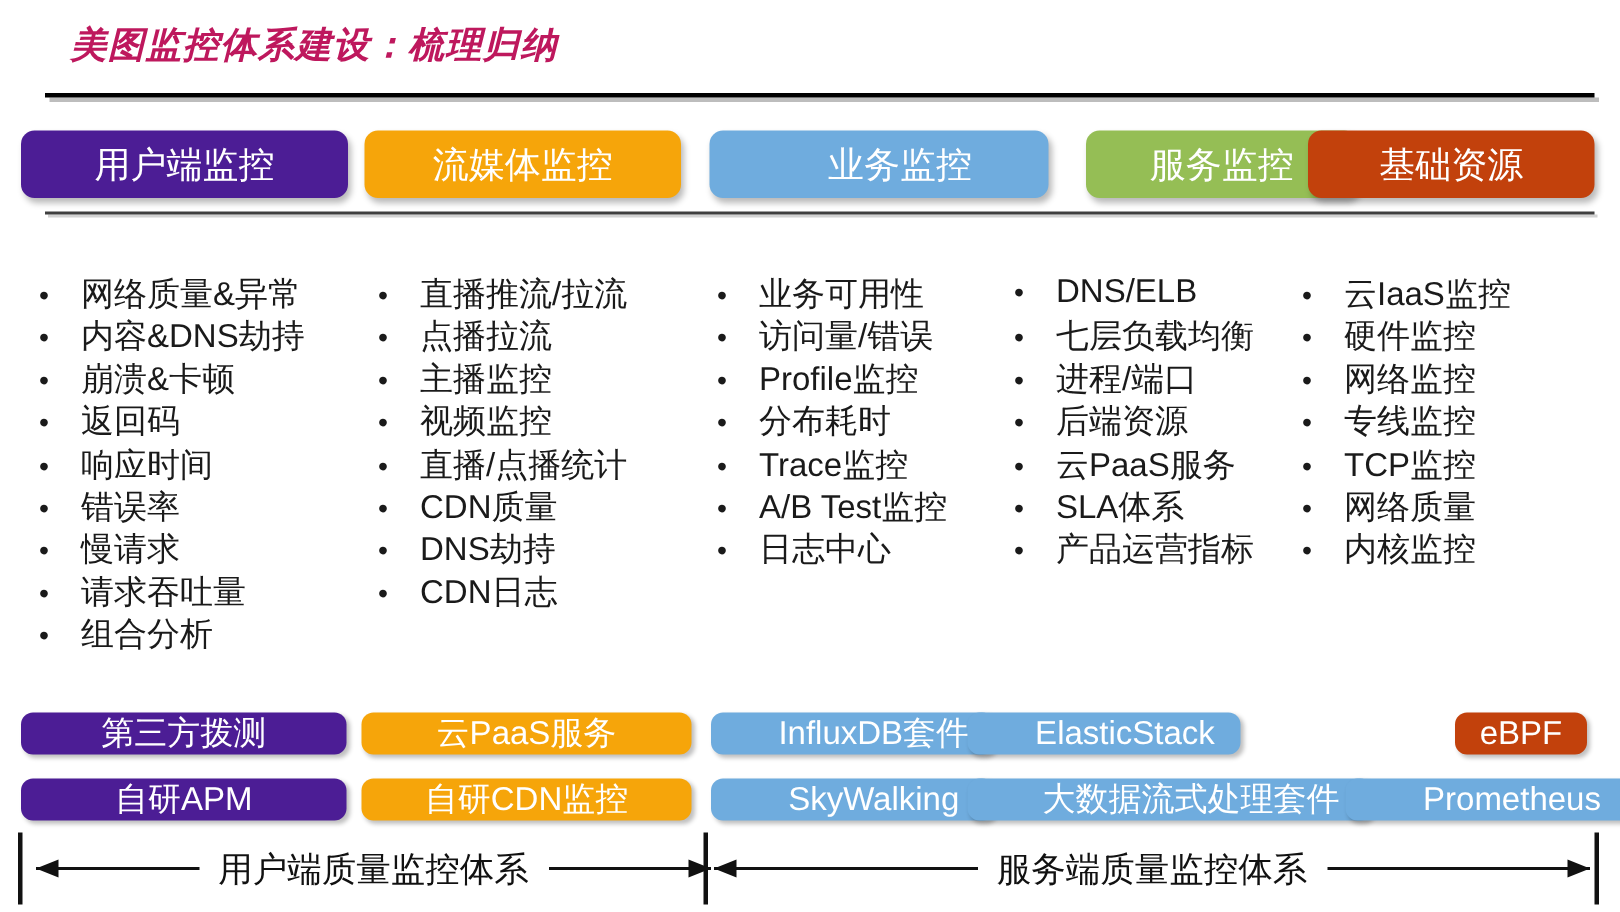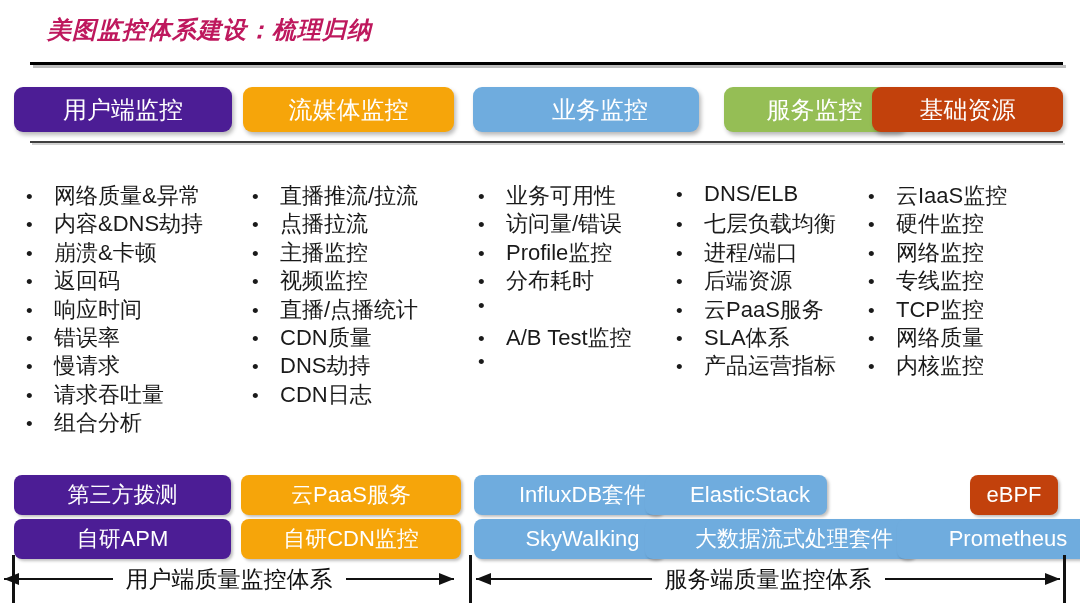--- a/index.html
+++ b/index.html
@@ -14,21 +14,21 @@
   .rule{position:absolute;left:30px;width:1033px;}
   .rule-top{top:62px;height:3px;background:#000;box-shadow:3px 3px 0 #bdbdbd;}
   .rule-mid{top:141px;height:2px;background:#3f3f3f;box-shadow:2px 2px 0 #d2d2d2;}
 
   .hbtn{
     position:absolute;top:87px;height:45px;border-radius:9px;color:#fff;
     font-size:24px;display:flex;align-items:center;justify-content:center;
     box-shadow:2px 3px 4px rgba(0,0,0,.28);white-space:nowrap;cursor:default;
   }
   .tbtn{
-    position:absolute;height:40px;border-radius:8px;color:#fff;
+    position:absolute;height:28px;border-radius:8px;color:#fff;
     font-size:22px;display:flex;align-items:center;justify-content:center;
     box-shadow:2px 2px 3px rgba(0,0,0,.25);white-space:nowrap;cursor:default;text-align:center;
   }
   .c-red{background:#4c1d95;}
   .c-orange{background:#F6A50A;}
   .c-blue{background:#6FACDE;padding-left:28px;}
   .c-green{background:#95BE55;margin-left:44px;}
   .c-gray{background:#c2410c;}
 
   .blist{position:absolute;top:181px;margin:0;padding:0;list-style:none;}
@@ -151,27 +151,29 @@
     <li>
         <span class="dot">•</span>
         <span>Profile监控</span>
       </li>
     <li>
         <span class="dot">•</span>
         <span>分布耗时</span>
       </li>
     <li>
         <span class="dot">•</span>
+        <span>Trace监控</span>
       </li>
     <li>
         <span class="dot">•</span>
         <span>A/B Test监控</span>
       </li>
     <li>
         <span class="dot">•</span>
+        <span>日志中心</span>
       </li>
   </ul>
 
   <ul class="blist" style="left:676px;width:200px">
     <li>
         <span class="dot">•</span>
         <span>DNS/ELB</span>
       </li>
     <li>
         <span class="dot">•</span>
@@ -239,21 +241,21 @@
   <div class="tbtn c-red" style="top:519px;left:14px;width:217px">自研APM</div>
   <div class="tbtn c-orange" style="top:519px;left:241px;width:220px">自研CDN监控</div>
   <div class="tbtn c-blue" style="top:519px;left:474px;width:161px">SkyWalking</div>
   <div class="tbtn c-blue" style="top:519px;left:645px;width:242px">大数据流式处理套件</div>
   <div class="tbtn c-blue" style="top:519px;left:897px;width:166px">Prometheus</div>
 
   <div class="vbar" style="left:12px"></div>
   <div class="vbar" style="left:469px"></div>
   <div class="vbar" style="left:1063px"></div>
 
-  <div class="span-arrow" style="left:4px;width:450px">
+  <div class="span-arrow" style="left:24px;width:450px">
     <div class="aseg ah-left"></div>
     <div class="span-label">用户端质量监控体系</div>
     <div class="aseg ah-right"></div>
   </div>
 
   <div class="span-arrow" style="left:476px;width:584px">
     <div class="aseg ah-left"></div>
     <div class="span-label">服务端质量监控体系</div>
     <div class="aseg ah-right"></div>
   </div>

